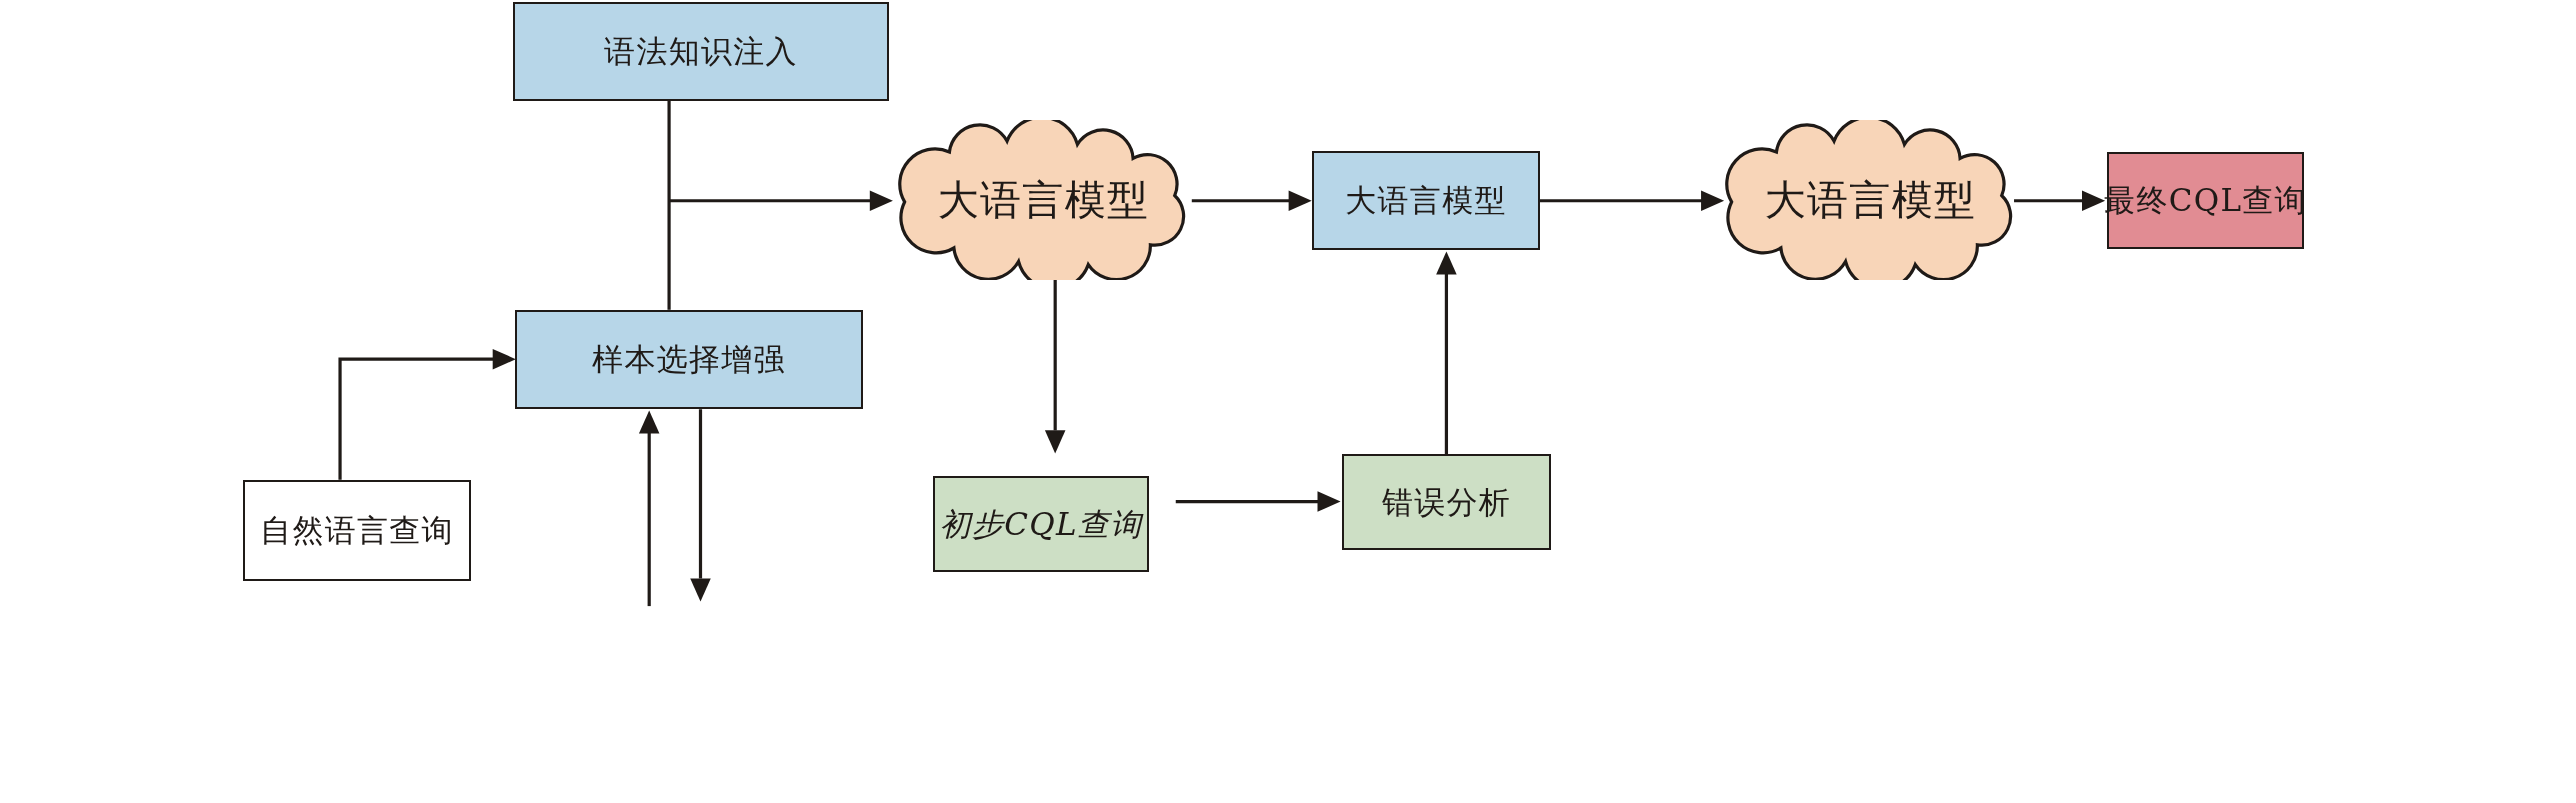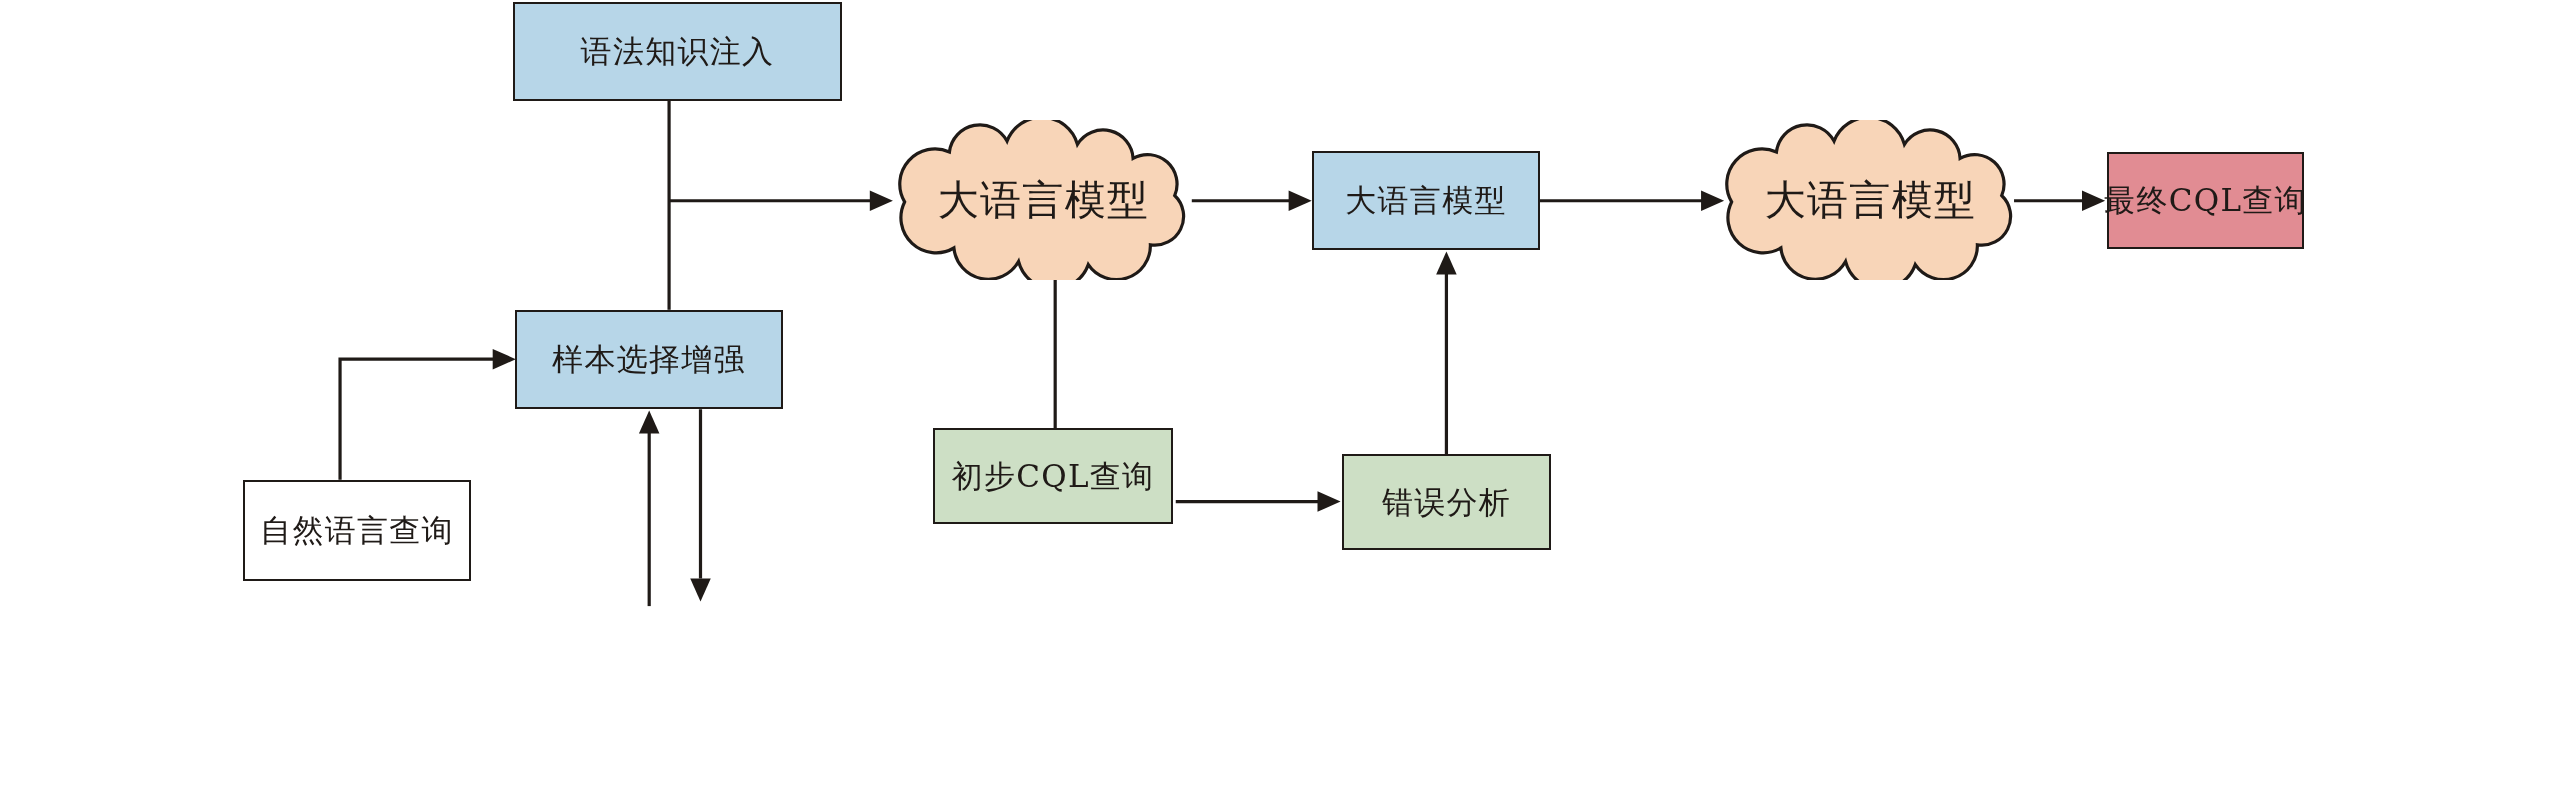--- a/index.html
+++ b/index.html
@@ -80,37 +80,37 @@
     <line x1="2255" y1="708" x2="2255" y2="426"></line>
     <polygon points="2255,392 2239,428 2271,428"></polygon>
 
     <line x1="2400" y1="313" x2="2654" y2="313"></line>
     <polygon points="2688,313 2652,297 2652,329"></polygon>
 
     <line x1="3140" y1="313" x2="3248" y2="313"></line>
     <polygon points="3282,313 3246,297 3246,329"></polygon>
   </svg>
 
-  <div class="node" style="left: 513px; top: 1.9px; width: 329px; height: 99px; background-color: rgb(183, 214, 232);">
+  <div class="node" style="left: 513px; top: 1.9px; width: 376px; height: 99px; background-color: rgb(183, 214, 232);">
     <span>语法知识注入</span>
   </div>
 
-  <div class="node" style="left: 515px; top: 310px; width: 268px; height: 99px; background-color: rgb(183, 214, 232);">
+  <div class="node" style="left: 515px; top: 310px; width: 348px; height: 99px; background-color: rgb(183, 214, 232);">
     <span>样本选择增强</span>
   </div>
 
   <div class="node" style="left: 243px; top: 480px; width: 228px; height: 101px; background-color: rgb(255, 255, 255);">
     <span>自然语言查询</span>
   </div>
 
   <div class="node" style="left: 1312px; top: 151px; width: 228px; height: 99px; background-color: rgb(183, 214, 232);">
     <span>大语言模型</span>
   </div>
 
-  <div class="node" style="left: 933px; top: 428px; width: 240px; height: 96px; background-color: rgb(205, 223, 197);">
+  <div class="node" style="left: 933px; top: 476px; width: 216px; height: 96px; background-color: rgb(205, 223, 197); font-style: italic;">
     <span>初步CQL查询</span>
   </div>
 
   <div class="node" style="left: 1342px; top: 454px; width: 209px; height: 96px; background-color: rgb(205, 223, 197);">
     <span>错误分析</span>
   </div>
 
   <div class="node" style="left: 2107px; top: 152px; width: 197px; height: 97px; background-color: rgb(225, 140, 147);">
     <span>最终CQL查询</span>
   </div>

